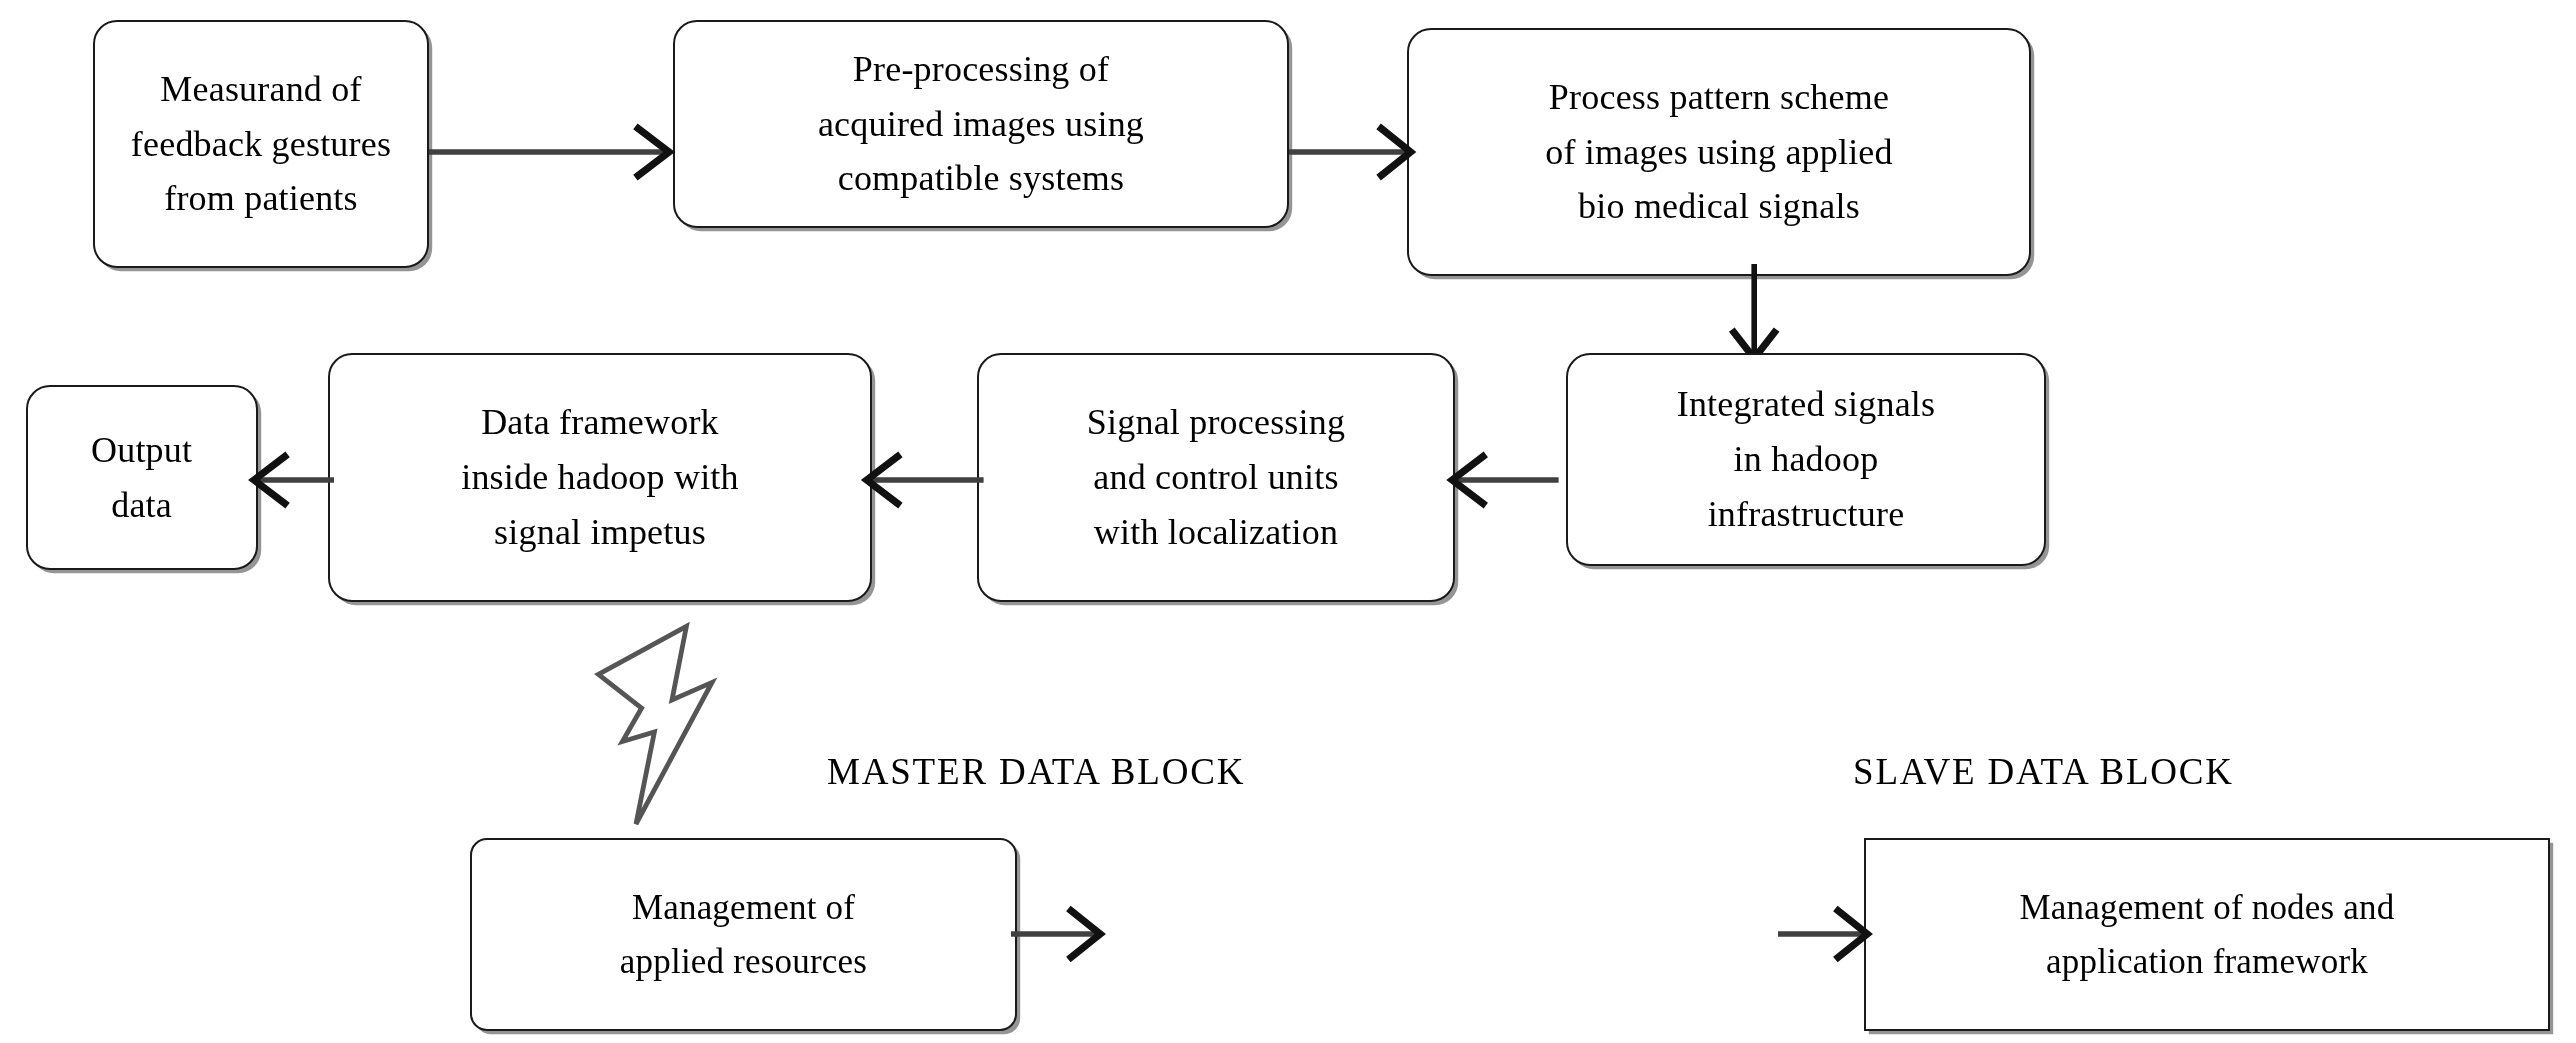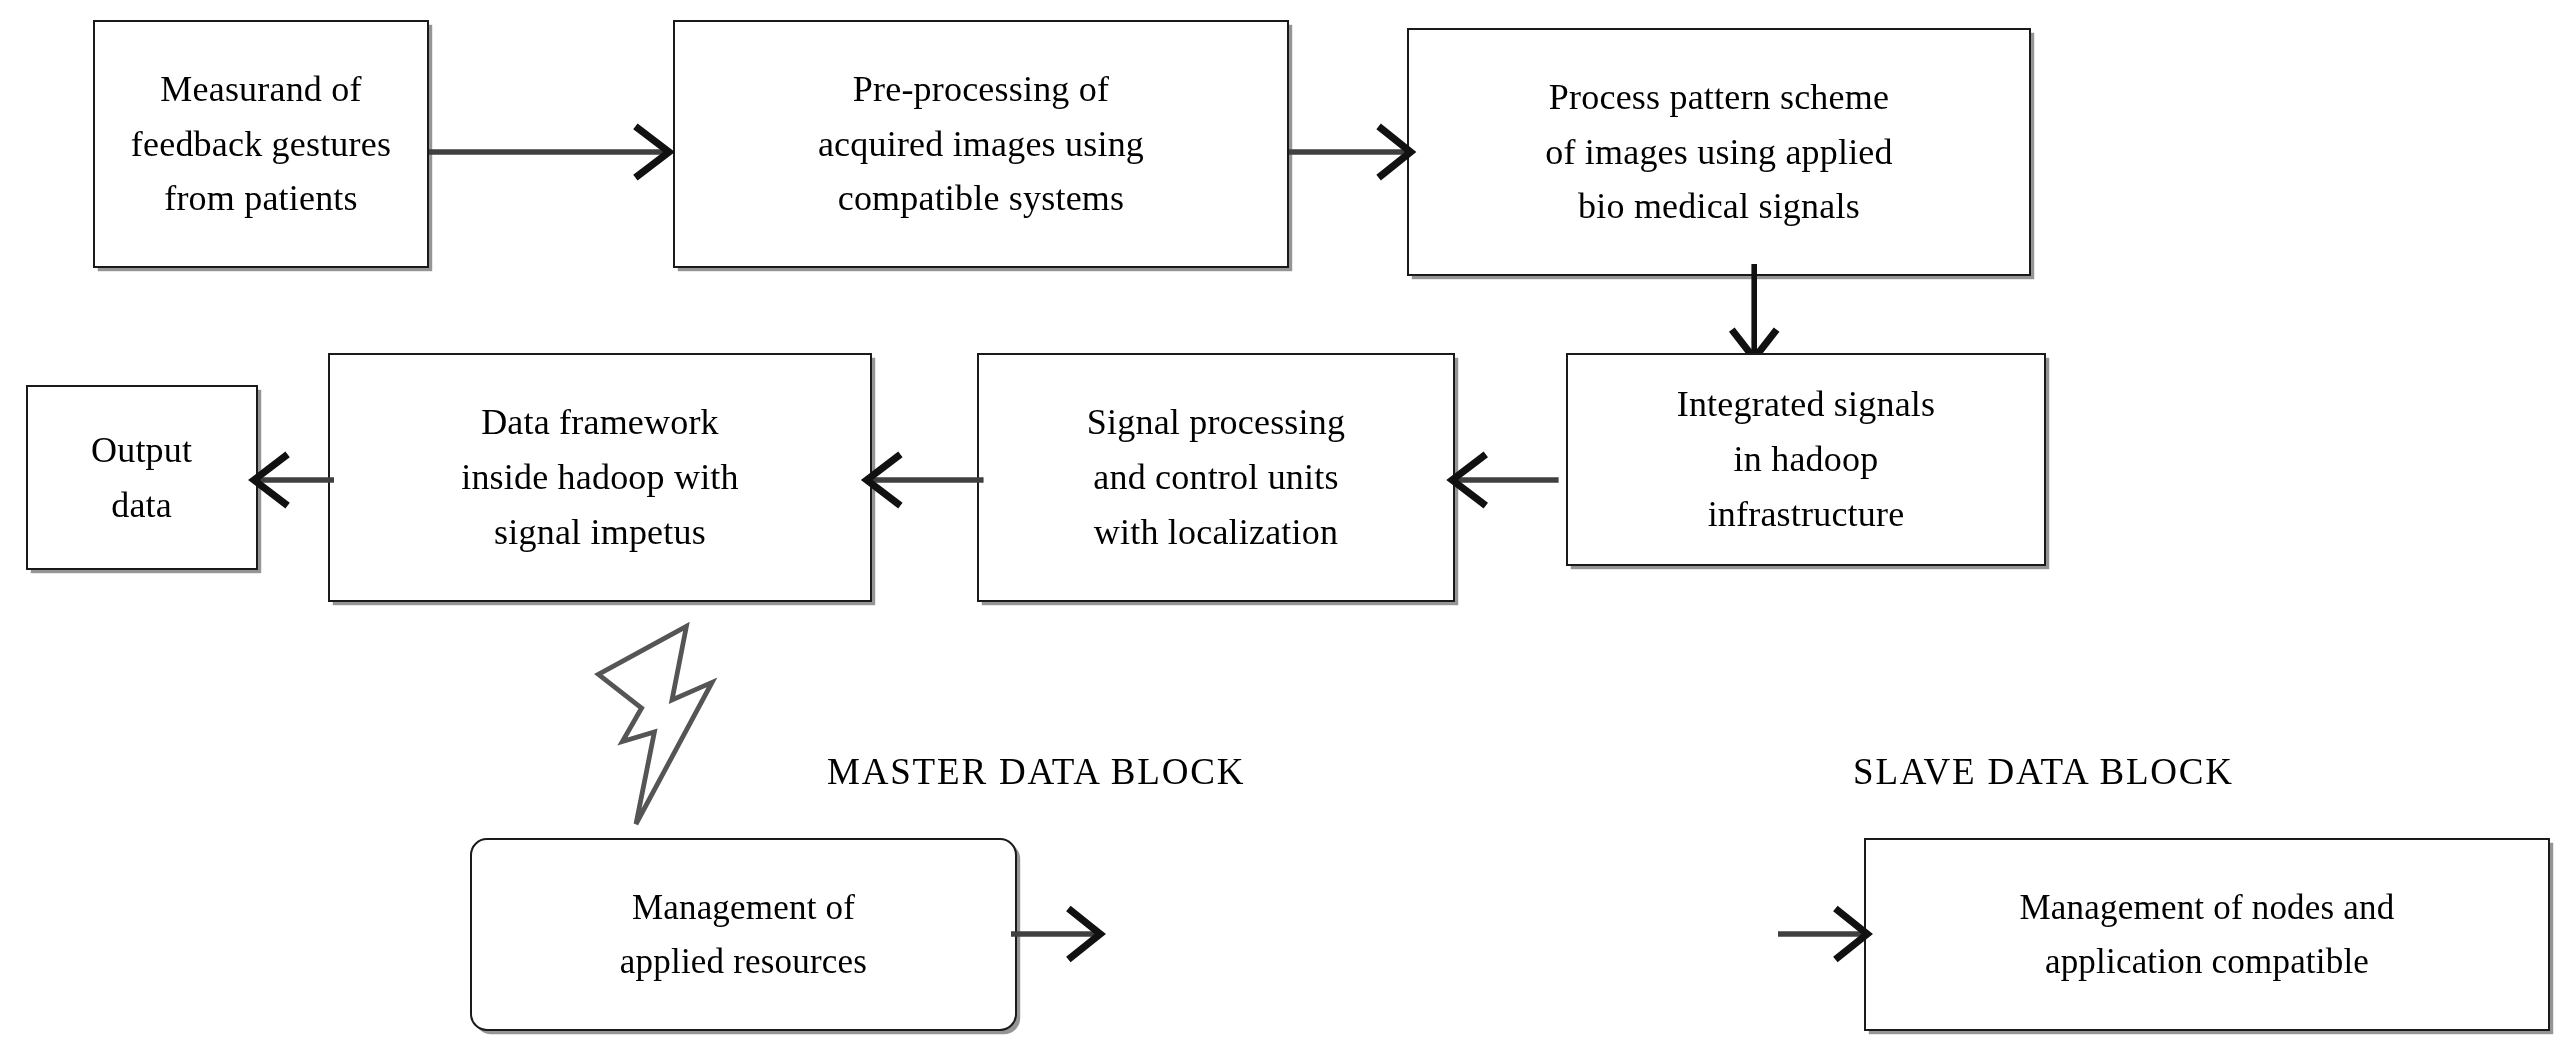--- a/index.html
+++ b/index.html
@@ -27,21 +27,21 @@
     text-align: center;
     color: #000000;
     line-height: 1.52;
     letter-spacing: 0.2px;
   }
   .node-label {
     display: block;
     padding: 0 6.4px;
     white-space: pre-line;
   }
-  .f-lg { font-size: 36px; }
+  .f-lg { font-size: 36px; border-radius: 24px; }
   .f-md { font-size: 35px; }
 
   .section-title {
     position: absolute;
     color: #000000;
     font-size: 37px;
     letter-spacing: 1.8px;
     white-space: nowrap;
   }
 
@@ -57,21 +57,21 @@
 <body>
 
 <div id="canvas">
 
   <div class="node f-lg" style="left:93px; top:20px; width:336px; height:248px;">
     <span class="node-label">Measurand of
 feedback gestures
 from patients</span>
   </div>
 
-  <div class="node f-lg" style="left:673px; top:20px; width:616px; height:248px;">
+  <div class="node f-lg" style="left:673px; top:20px; width:616px; height:208px;">
     <span class="node-label">Pre-processing of
 acquired images using
 compatible systems</span>
   </div>
 
   <div class="node f-lg" style="left:1407px; top:20px; width:624px; height:248px;margin-top:8px;">
     <span class="node-label">Process pattern scheme
 of images using applied
 bio medical signals</span>
   </div>
@@ -152,21 +152,21 @@
   <div class="section-title" style="left:1853px; top:750px;text-align:center;">SLAVE DATA BLOCK</div>
 
   <div class="node f-md" style="left:470px; top:838px; width:547px; height:193px;border-radius:17px;">
     <span class="node-label">Management of
 applied resources</span>
   </div>
 
 
   <div class="node f-md" style="left:1864px; top:838px; width:686px; height:193px;">
     <span class="node-label">Management of nodes and
-application compatible</span>
+application framework</span>
   </div>
 
   <div class="conn" style="left:1011px; top:902px;">
     <svg width="94" height="64" viewBox="0 0 118 80">
       <line x1="0" y1="40" x2="112" y2="40" stroke="#404040" stroke-width="7"></line>
       <polyline points="72,8 112,40 72,72" fill="none" stroke="#111" stroke-width="9"></polyline>
     </svg>
   </div>
 
   <div class="conn" style="left:1778px; top:902px;">

